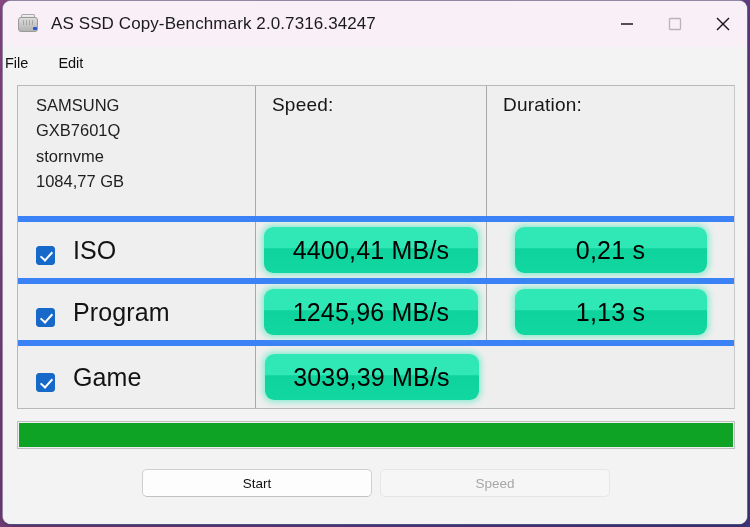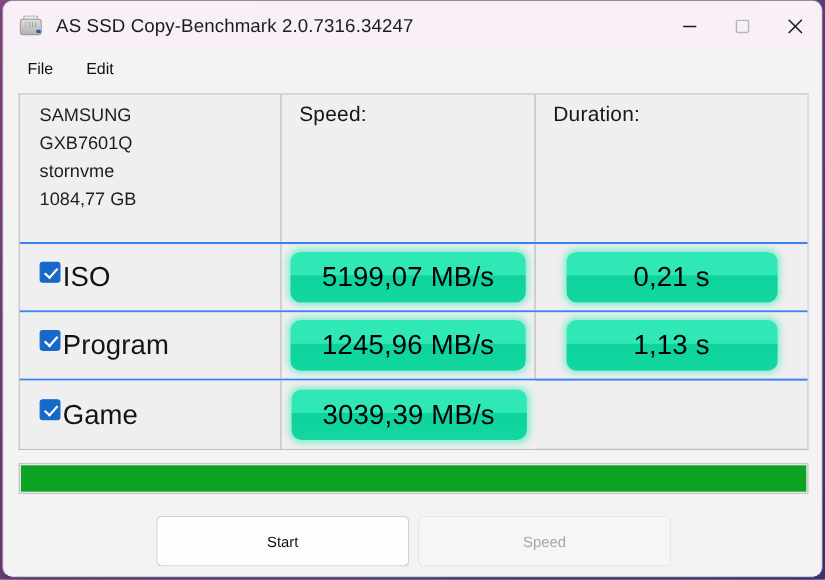--- a/index.html
+++ b/index.html
@@ -97,21 +97,20 @@
   .caption-btn svg { display:block; }
   .cap-min line, .cap-close line { stroke:#1a1a1a; stroke-width:1.4; }
   .cap-max rect { stroke:#b6b6b6; stroke-width:1.3; fill:none; }
 
   
   #menubar {
     height: 32px;
     background: #f3f3f3;
     display: flex;
     align-items: center;
-    padding-left: 20px;
     gap: 26px;
   }
   .menu-item {
     font-size: 14.5px;
     color: #101010;
     cursor: default;
     padding: 2px 2px;
   }
 
   
@@ -126,21 +125,21 @@
   #grid {
     width: 718px;
     border: 1px solid #b8b8b8;
     border-right: 1px solid #c9c9c9;
     background: #eeeeee;
     display: flex;
     flex-direction: column;
   }
   .grid-row {
     display: flex;
-    border-bottom: 2px solid #3b82f6;
+    border-bottom: 6px solid #3b82f6;
   }
   .grid-row:last-child { border-bottom: none; }
   .cell {
     border-right: 1px solid #a9a9a9;
     background: #efefef;
     display: flex;
     align-items: center;
   }
   .cell:last-child { border-right: none; }
   .c-name  { width: 238px; flex: 0 0 238px; }
@@ -165,23 +164,23 @@
     padding: 8px 0 0 16px;
     font-size: 19px;
     color: #161616;
     letter-spacing: .2px;
   }
 
   
   .data-row { height: 62px; }
   .chk-wrap {
     display: flex;
-    align-items: flex-start;
+    align-items: flex-end;
     padding-left: 18px;
-    gap: 2px;
+    gap: 18px;
   }
   .checkbox {
     width: 19px; height: 19px;
     border-radius: 3px;
     background: #1669c8;
     border: 1px solid #1669c8;
     position: relative;
     flex: 0 0 auto;
     cursor: pointer;
   }
@@ -239,21 +238,21 @@
   
   #button-bar {
     margin-top: 20px;
     width: 718px;
     display: flex;
     justify-content: center;
     gap: 8px;
   }
   .push-btn {
     width: 230px;
-    height: 46px;
+    height: 28px;
     border-radius: 5px;
     display: flex;
     align-items: center;
     justify-content: center;
     font-size: 13.5px;
     cursor: default;
   }
   .push-btn.enabled {
     background: #fdfdfd;
     border: 1px solid #d0d0d0;
@@ -327,21 +326,21 @@
       </div>
 
       <div class="grid-row data-row">
         <div class="cell c-name">
           <div class="chk-wrap">
             <div class="checkbox"></div>
             <div class="row-label">ISO</div>
           </div>
         </div>
         <div class="cell c-speed value-cell">
-          <div class="value-pill">5199,07 MB/s</div>
+          <div class="value-pill">4400,41 MB/s</div>
         </div>
         <div class="cell c-dur value-cell">
           <div class="value-pill dur">0,21 s</div>
         </div>
       </div>
 
       <div class="grid-row data-row">
         <div class="cell c-name">
           <div class="chk-wrap">
             <div class="checkbox"></div>

